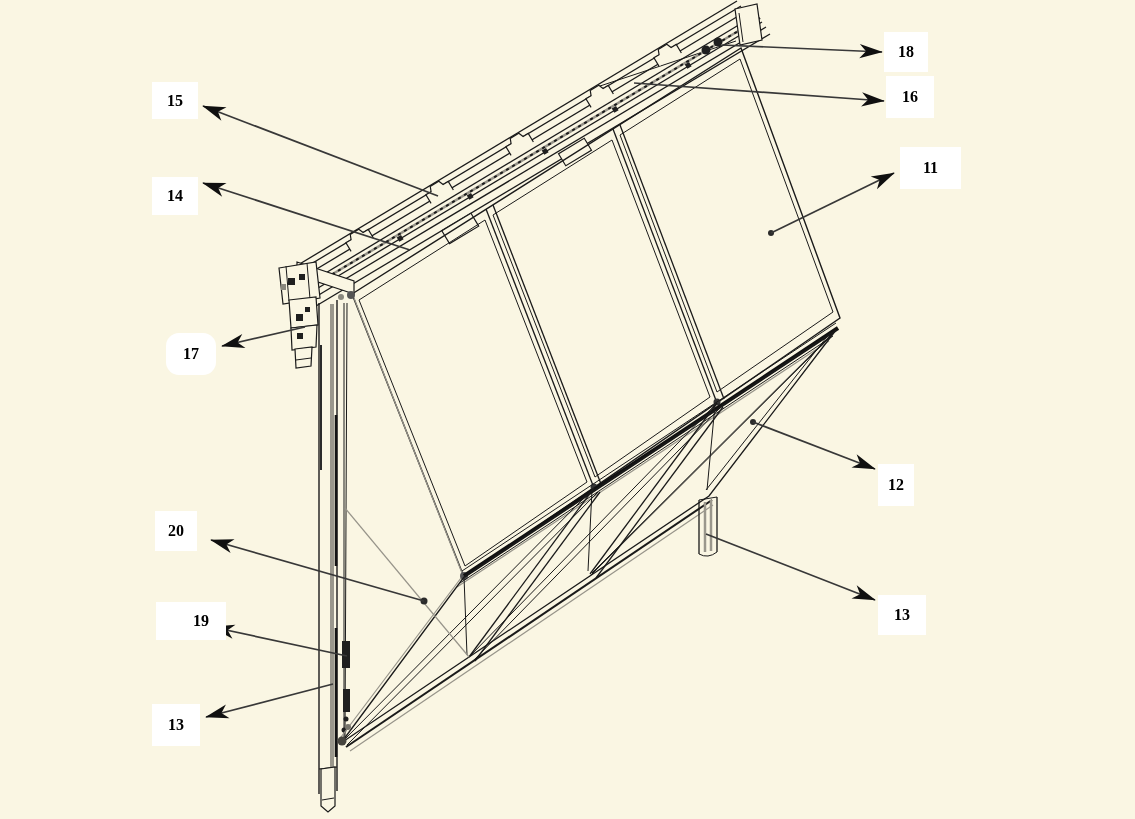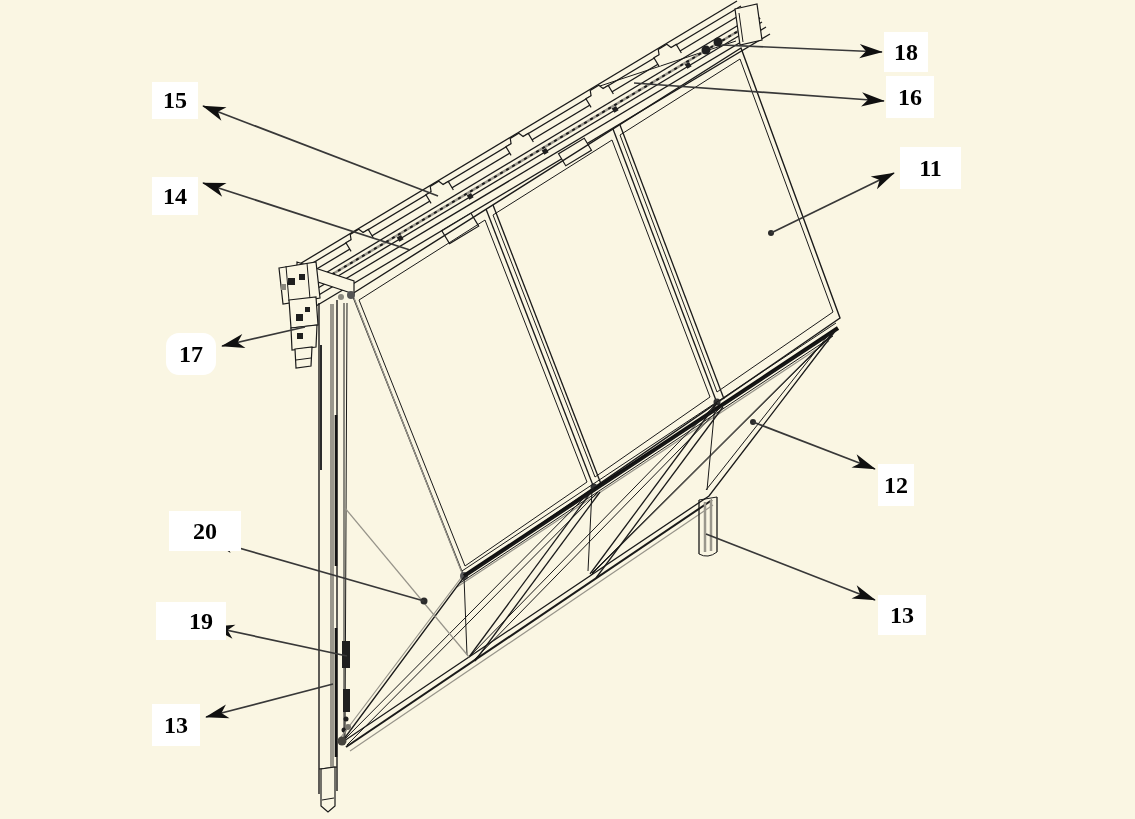--- a/index.html
+++ b/index.html
@@ -18,21 +18,21 @@
   .gy   { stroke:#97948a; stroke-width:1.2; fill:none; }
   .gyw  { stroke:#9a978c; stroke-width:4;   fill:none; }
   .dk   { fill:#1f1f1f; stroke:none; }
   .bgfill { fill:#FAF6E3; stroke:#1a1a1a; stroke-width:1.2; }
   .leader { stroke:#383838; stroke-width:1.7; fill:none; }
   .plabel {
     position:absolute;
     background:#ffffff;
     color:#000000;
     font-weight:bold;
-    font-size:24px;
+    font-size:16px;
     display:flex;
     align-items:center;
     justify-content:center;
     letter-spacing:0px;
   }
 </style>
 </head>
 <body>
 
 <div id="stage">
@@ -241,17 +241,17 @@
     </g>
   </svg>
 
   <div class="plabel" style="left:884px; top:32px;  width:44px; height:40px;">18</div>
   <div class="plabel" style="left:152px; top:82px;  width:46px; height:37px;">15</div>
   <div class="plabel" style="left:886px; top:76px;  width:48px; height:42px;">16</div>
   <div class="plabel" style="left:152px; top:177px; width:46px; height:38px;">14</div>
   <div class="plabel" style="left:900px; top:147px; width:61px; height:42px;">11</div>
   <div class="plabel" style="left:166px; top:333px; width:50px; height:42px;border-radius:13px;">17</div>
   <div class="plabel" style="left:878px; top:464px; width:36px; height:42px;">12</div>
-  <div class="plabel" style="left:169px; top:511px; width:72px; height:40px;">20</div>
+  <div class="plabel" style="left:155px; top:511px; width:42px; height:40px;">20</div>
   <div class="plabel" style="left:878px; top:595px; width:48px; height:40px;">13</div>
   <div class="plabel" style="left:156px; top:602px; width:50px; height:38px;padding-left:20px;">19</div>
   <div class="plabel" style="left:152px; top:704px; width:48px; height:42px;">13</div>
 </div>
 
 </body></html>

